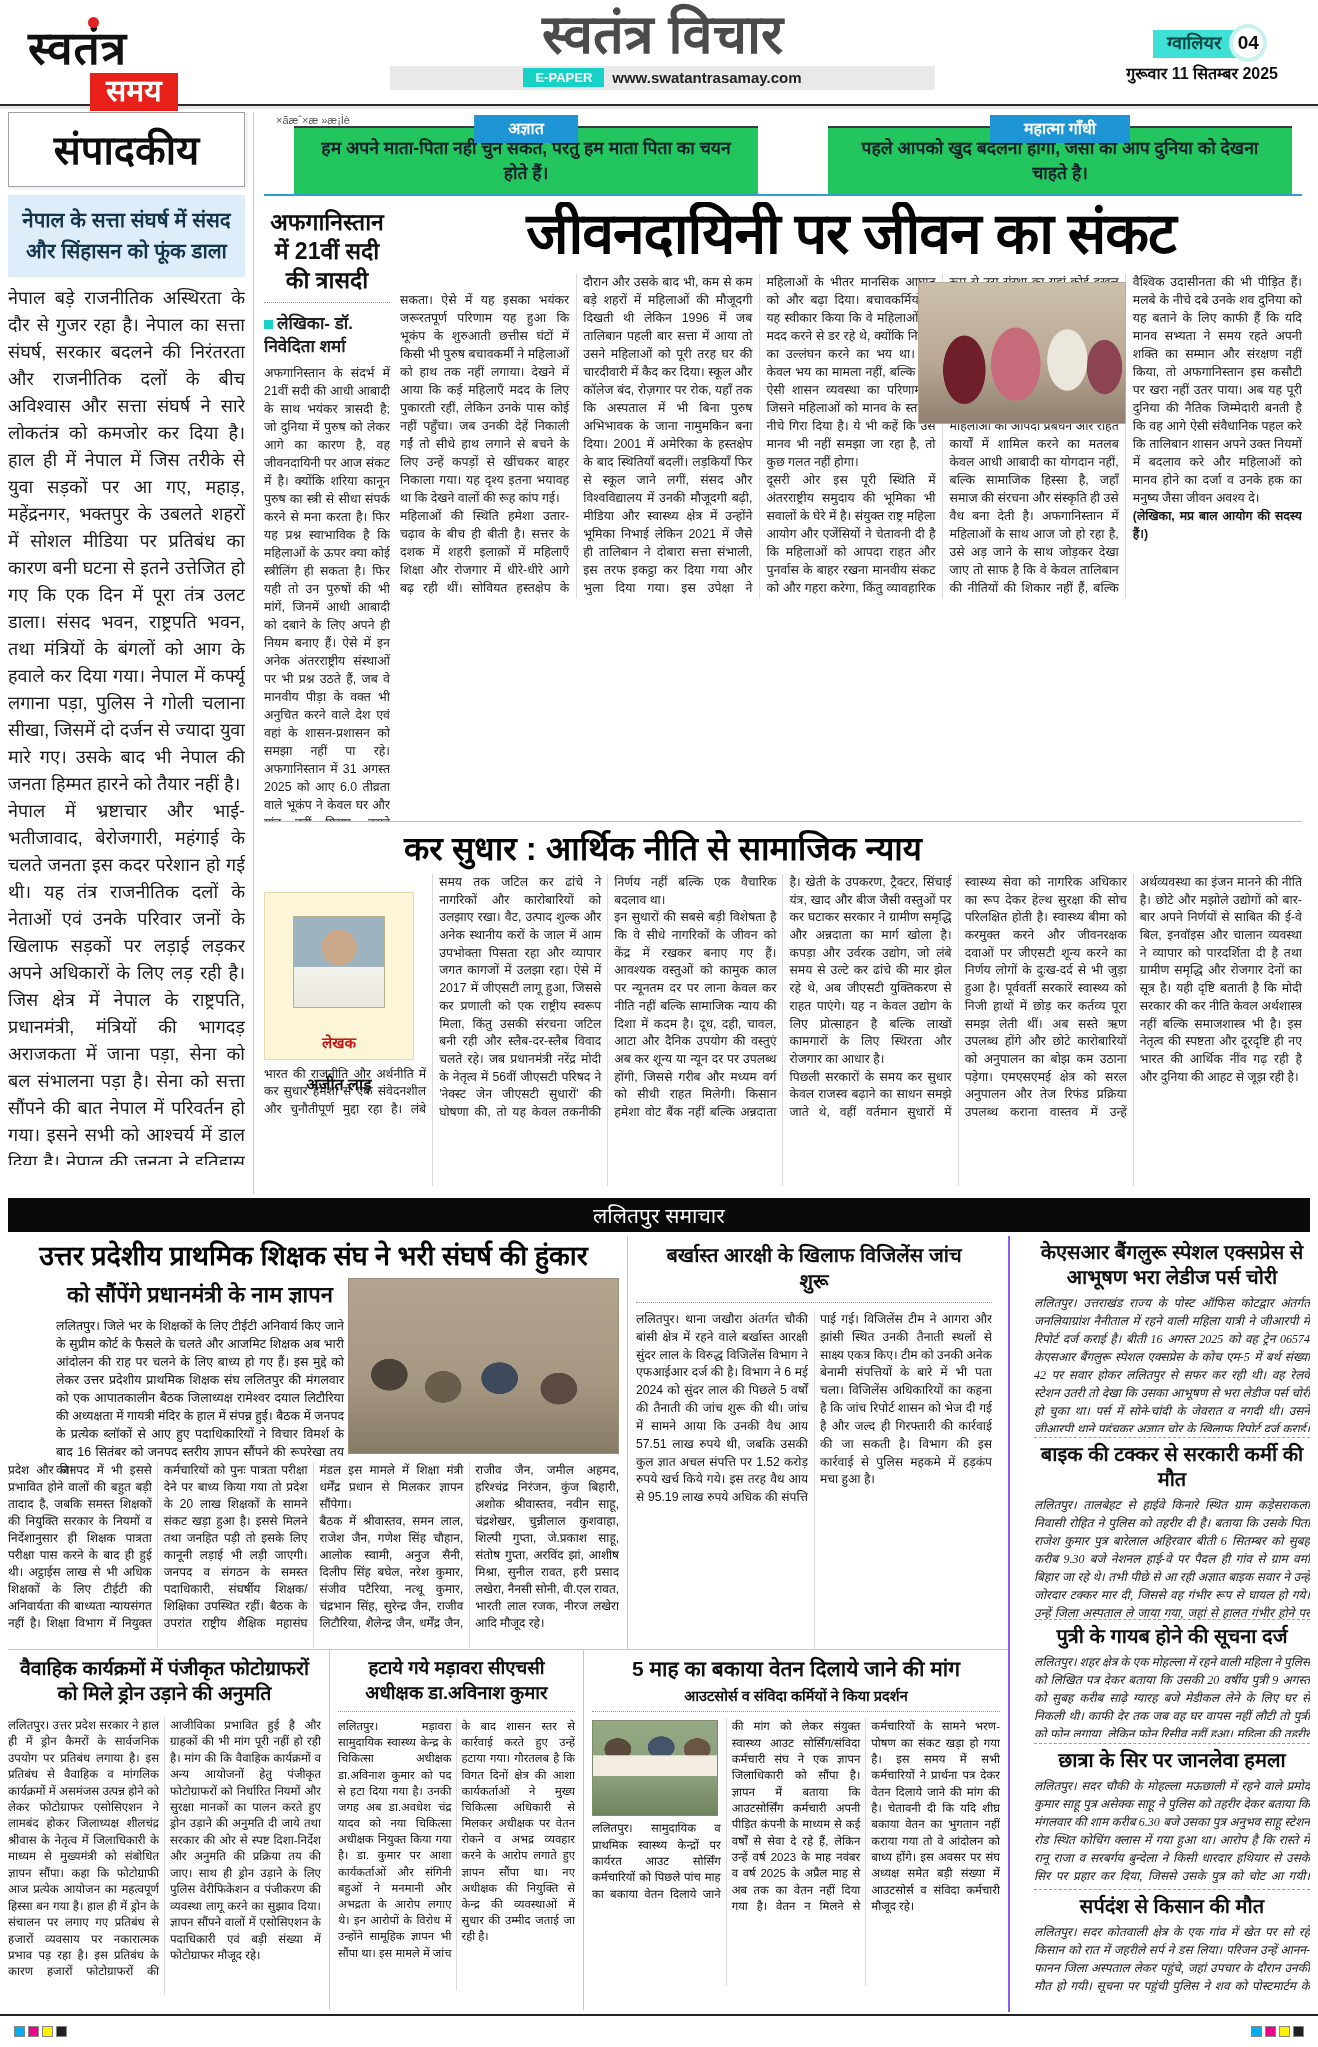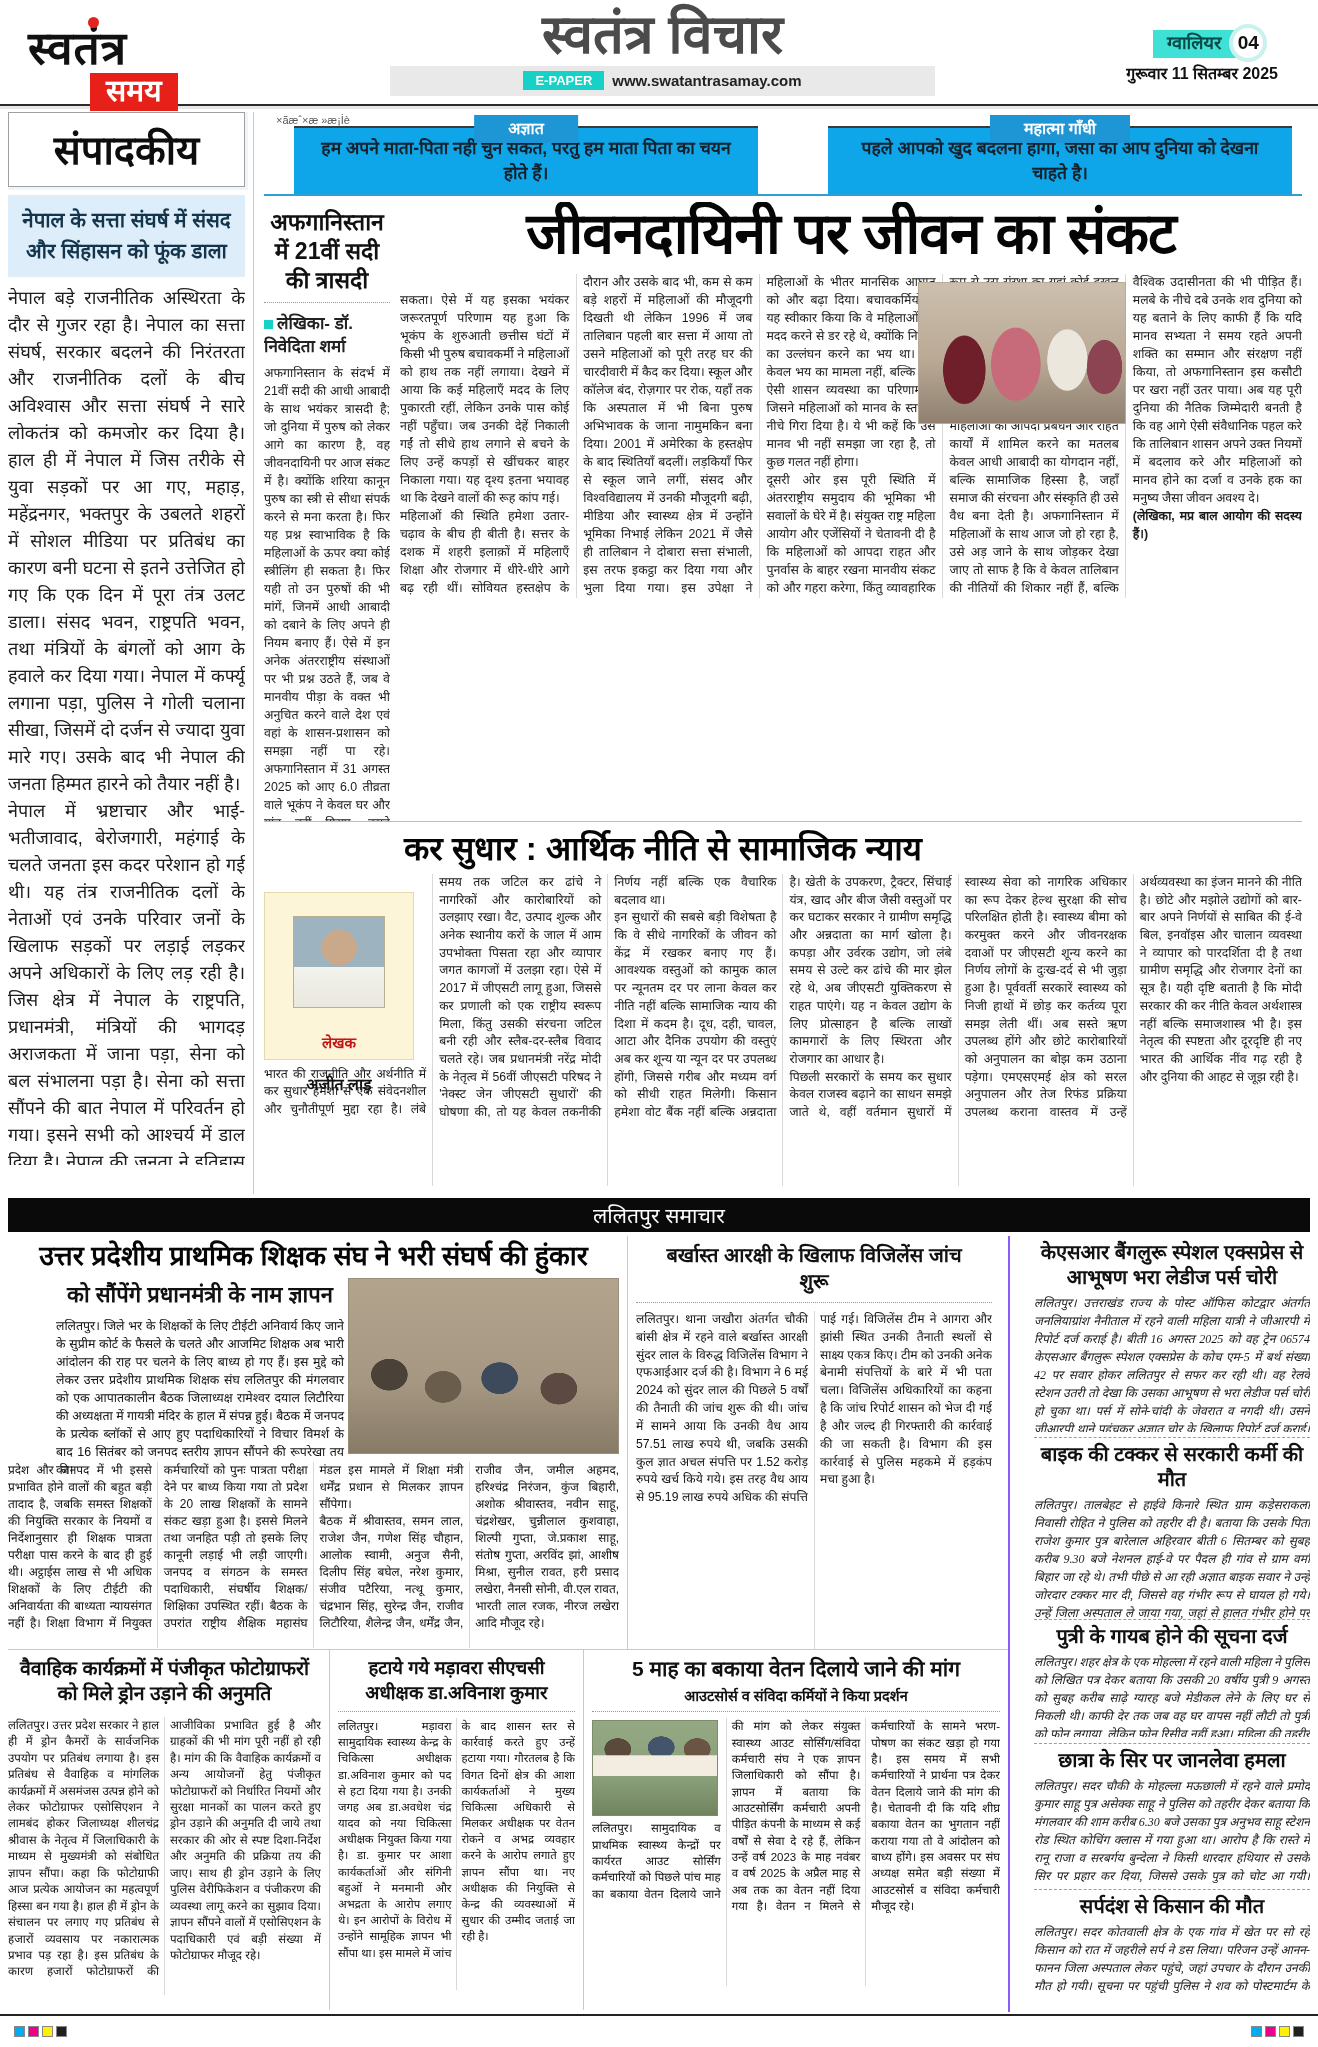--- a/index.html
+++ b/index.html
@@ -7,21 +7,21 @@
   .page { position:relative; width:1318px; height:2047px; background:#ffffff; margin:0 auto; overflow:hidden; color:#111; }
 
   
   .header { position:absolute; top:0; left:0; width:1318px; height:106px; border-bottom:2px solid #2b2b2b; box-shadow:0 3px 0 #e7e7e7; }
   .logo-block { position:absolute; left:28px; top:25px; width:230px; }
   .logo-l1 { position:relative; display:inline-block; font-size:46px; font-weight:800; color:#111; letter-spacing:1px; line-height:1.0; }
   .logo-dot { position:absolute; right:28px; top:-8px; width:11px; height:11px; border-radius:50%; background:#e02420; }
   .logo-l2 { display:inline-block; margin:2px 0 0 62px; background:#e7211a; color:#fff; font-size:30px; font-weight:800; padding:1px 16px 4px; line-height:1.1; }
   .masthead { position:absolute; left:390px; top:6px; width:545px; text-align:center; }
   .masthead-title { font-size:54px; font-weight:800; color:#4b4b4b; line-height:1.05; letter-spacing:0px; }
-  .epaper-strip { margin-top:3px; background:#e9e9e9; height:30px; display:flex; align-items:center; justify-content:center; gap:8px; }
+  .epaper-strip { margin-top:3px; background:#e9e9e9; height:24px; display:flex; align-items:center; justify-content:center; gap:8px; }
   .epaper-chip { background:#17d1c6; color:#ffffff; font-weight:800; font-size:13px; padding:2px 12px; }
   .epaper-url { font-weight:700; font-size:15px; color:#222; }
   .edition-block { position:absolute; right:40px; top:30px; text-align:center; }
   .edition-row { position:relative; display:inline-block; }
   .edition-chip { background:#3fe0d6; color:#0a4a46; font-weight:800; font-size:18px; padding:3px 30px 5px 14px; }
   .edition-num { position:absolute; right:-16px; top:-6px; width:38px; height:38px; border-radius:50%; background:#fff; border:4px solid #c9f2ef; font-size:19px; font-weight:800; color:#111; display:flex; align-items:center; justify-content:center; }
   .edition-date { margin-top:8px; font-size:16px; font-weight:800; color:#111; }
 
   
   .main { position:absolute; top:112px; left:8px; width:1302px; height:1082px; display:flex; }
@@ -30,21 +30,21 @@
 
   
   .edit-title-box { border:1px solid #9f9f9f; background:#fff; text-align:center; padding:8px 2px 10px; box-shadow:0 0 0 3px #eef6fb; }
   .edit-title { font-size:40px; font-weight:800; color:#0d0d0d; }
   .edit-subhead { margin-top:8px; background:#ddeefa; text-align:center; font-size:20.5px; font-weight:700; color:#15354c; padding:10px 6px; line-height:1.5; }
   .edit-body { margin-top:8px; height:880px; overflow:hidden; font-size:18px; line-height:1.5; text-align:justify; color:#1c1c1c; white-space:pre-line; }
 
   
   .quotes-row { position:relative; height:84px; border-bottom:2px solid #2e9fd0; display:flex; gap:70px; padding:14px 10px 0 30px; }
   .stray { position:absolute; left:12px; top:2px; font-size:11px; color:#555; }
-  .quote { position:relative; flex:1; background:#0ea5e9; border-top:2px solid #3a3a3a; text-align:center; padding:8px 14px 6px; }
+  .quote { position:relative; flex:1; background:#22c55e; border-top:2px solid #3a3a3a; text-align:center; padding:8px 14px 6px; }
   .quote-tab { position:absolute; top:-13px; left:50%; transform:translateX(-50%); background:#1e95d4; color:#fff; font-weight:800; font-size:16px; padding:2px 34px 4px; white-space:nowrap; }
   .quote-text { font-size:17.5px; font-weight:700; color:#16212b; line-height:1.4; }
 
   
   .article1 { position:relative; height:620px; margin-top:6px; border-bottom:1px solid #bdbdbd; overflow:hidden; }
   .a1-kicker-col { position:absolute; left:0; top:0; width:126px; height:100%; overflow:hidden; }
   .a1-kicker { font-size:23px; font-weight:800; text-align:center; line-height:1.25; padding:6px 0 8px; border-bottom:1px dotted #999; }
   .a1-byline { margin-top:8px; font-size:17px; font-weight:700; color:#222; }
   .a1-byline .bullet { display:inline-block; width:9px; height:9px; background:#17d1c6; margin-right:4px; }
   .a1-col1-text { margin-top:8px; font-size:12.4px; line-height:1.45; text-align:justify; color:#1c1c1c; }

